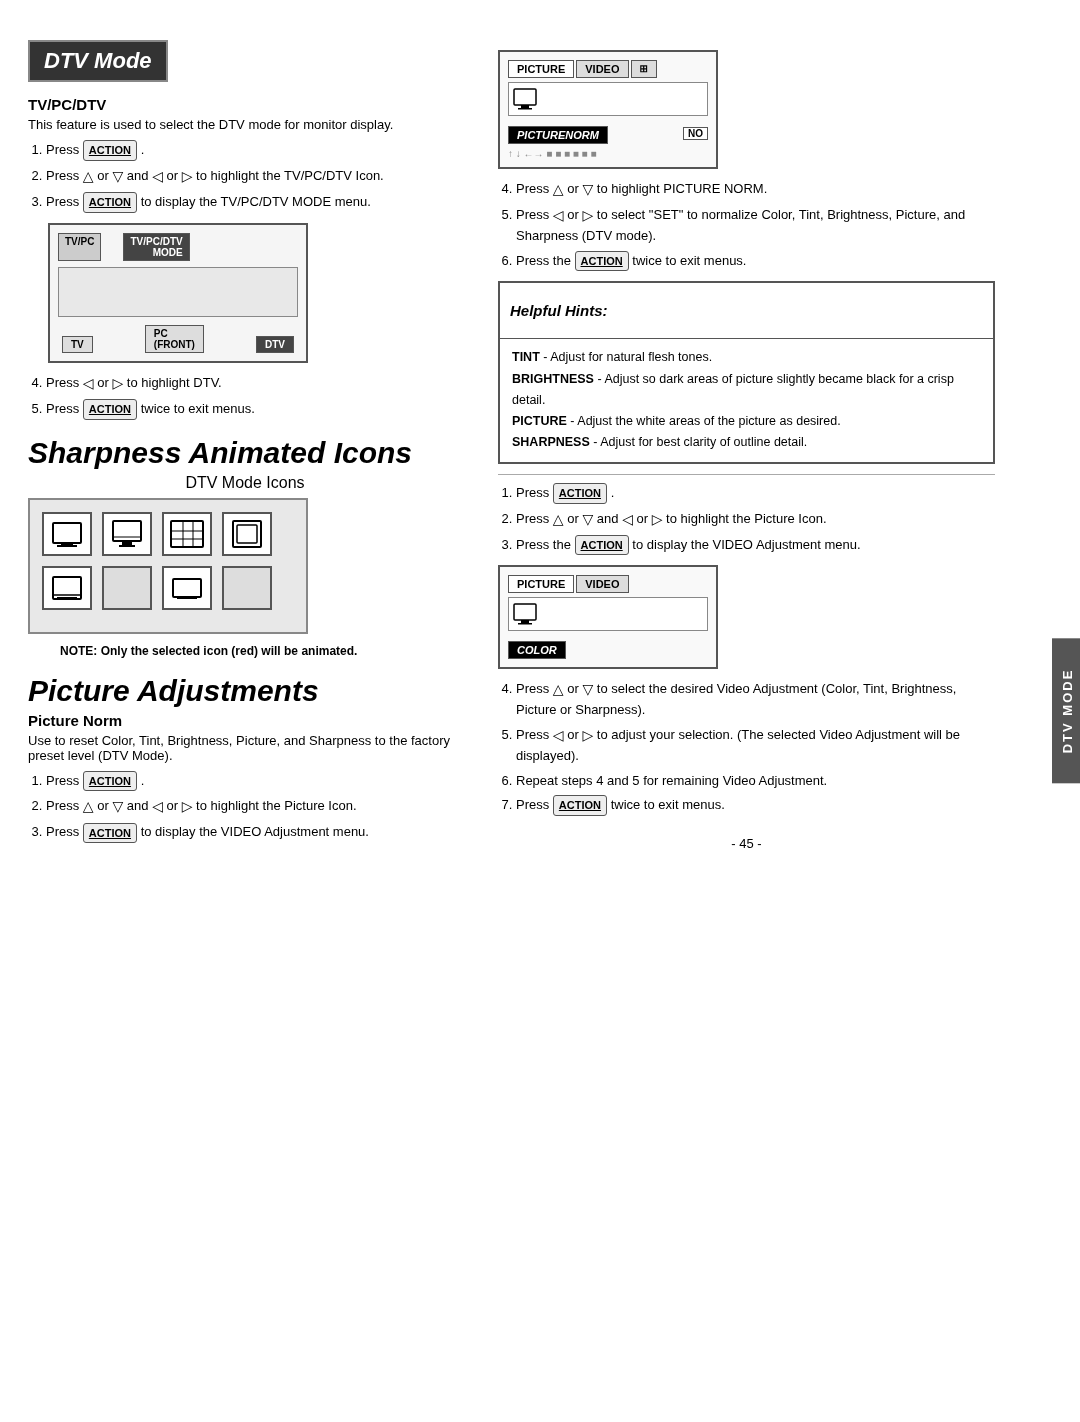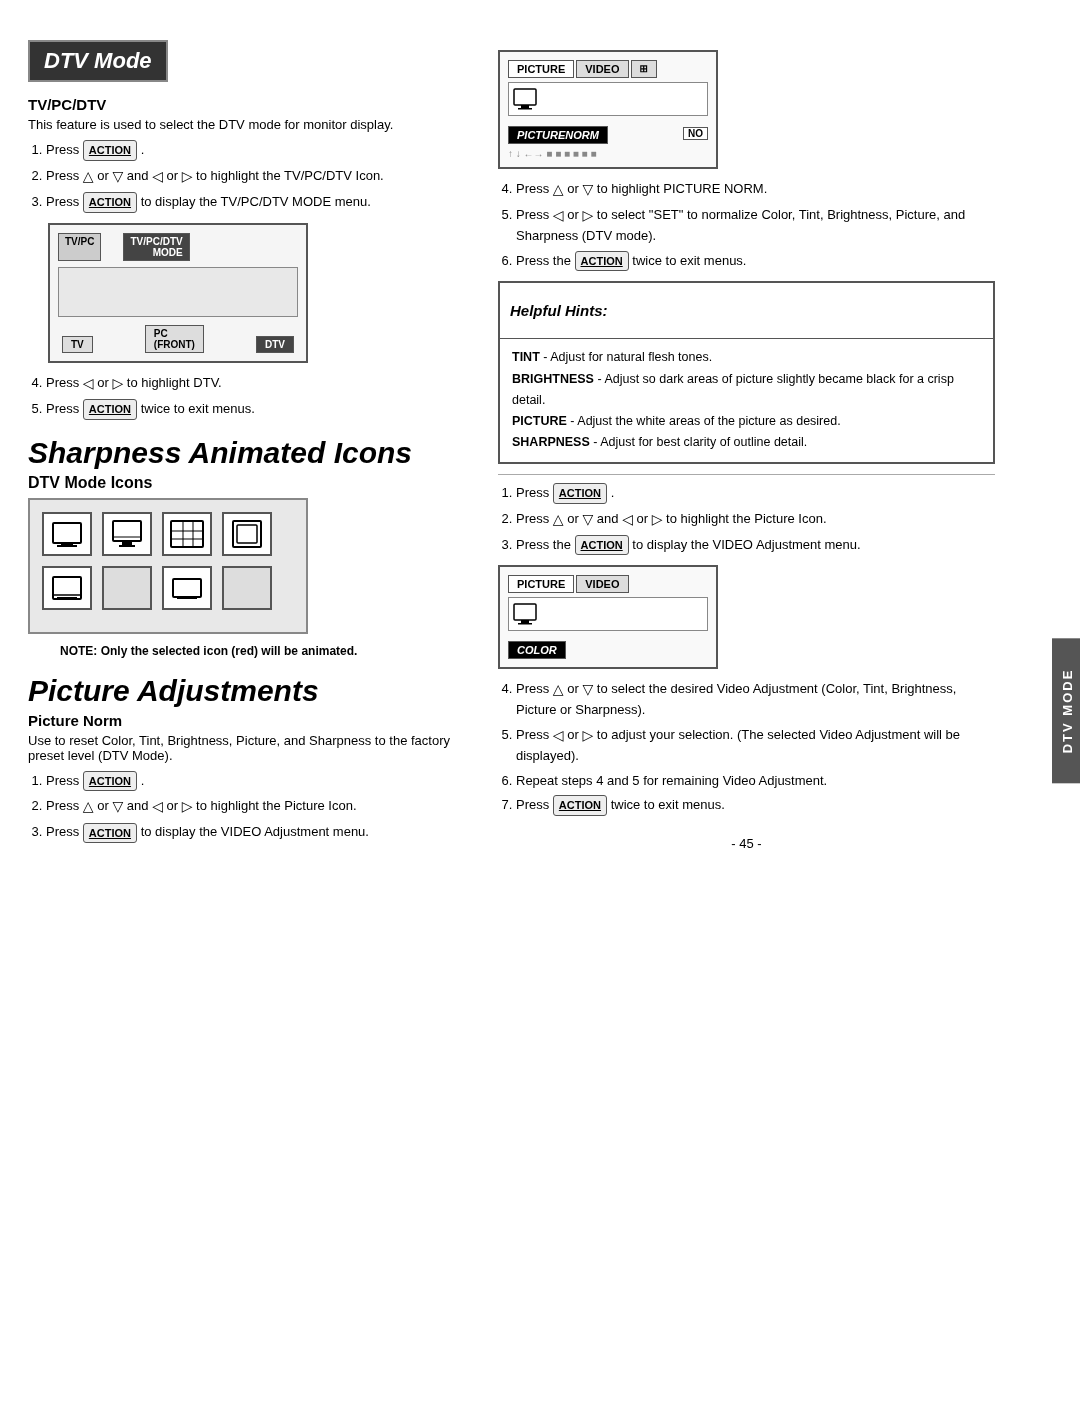--- a/index.html
+++ b/index.html
@@ -146,22 +146,22 @@
     }
     
     h1.big-title {
       font-size: 30px;
       font-weight: bold;
       margin: 16px 0 4px 0;
       font-style: italic;
     }
     h2.sub-title {
       font-size: 16px;
-      font-weight: bold;
-      text-align: left;
+      font-weight: normal;
+      text-align: center;
     }
     
     .icon-grid {
       border: 2px solid #888;
       background: #e8e8e8;
       padding: 12px;
       margin: 6px 0 10px 0;
       width: 280px;
     }
     .icon-row {

